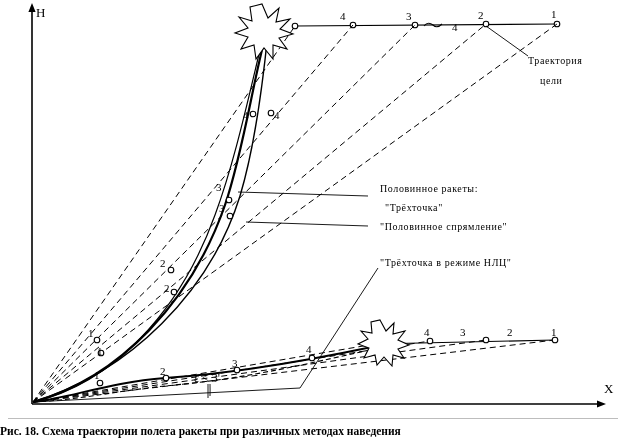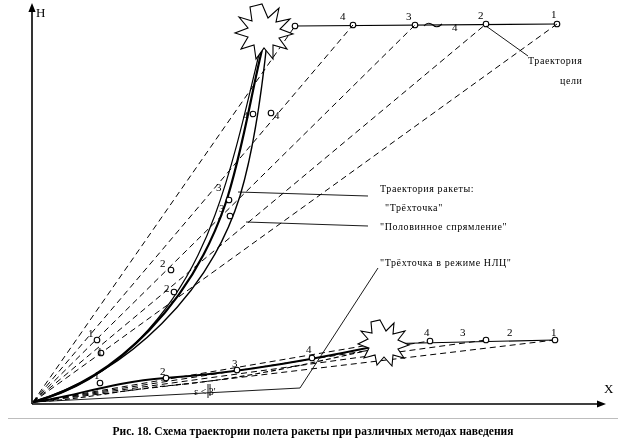--- a/index.html
+++ b/index.html
@@ -38,21 +38,20 @@
   }
   .annot {
     font-size: 10px;
     letter-spacing: 0.6px;
   }
   .caption {
     position: absolute;
     left: 0;
     top: 425px;
     width: 626px;
-    text-align: center;
     font-family: "Liberation Serif", serif;
     font-size: 11.5px;
     color: #000000;
     font-weight: bold;
   }
   .hr-line {
     position: absolute;
     left: 8px;
     top: 418px;
     width: 610px;
@@ -178,25 +177,25 @@
   <div class="lbl" style="left:460px; top:327px;">3</div>
   <div class="lbl" style="left:507px; top:327px;">2</div>
   <div class="lbl" style="left:551px; top:327px;">1</div>
 
   <div class="lbl" style="left:94px; top:370px;">1</div>
   <div class="lbl" style="left:160px; top:366px;">2</div>
   <div class="lbl" style="left:232px; top:358px;">3</div>
   <div class="lbl" style="left:306px; top:344px;">4</div>
 
   <div class="lbl annot" style="left:528px; top:56px;">Траектория</div>
-  <div class="lbl annot" style="left:560px; top:76px;">цели</div>
-
-  <div class="lbl annot" style="left:380px; top:184px;">Траектория ракеты:</div>
+  <div class="lbl annot" style="left:540px; top:76px;">цели</div>
+
+  <div class="lbl annot" style="left:380px; top:184px;">Половинное ракеты:</div>
   <div class="lbl annot" style="left:385px; top:203px;">"Трёхточка"</div>
   <div class="lbl annot" style="left:380px; top:222px;">"Половинное спрямление"</div>
   <div class="lbl annot" style="left:380px; top:258px;">"Трёхточка в режиме НЛЦ"</div>
 
-  <div class="lbl" style="left:194px; top:387px; font-size:10px;">ε  &lt; 3'</div>
+  <div class="lbl" style="left:194px; top:372px; font-size:12px;">ε  &lt; 3'</div>
 
   <div class="hr-line"></div>
   <div class="caption">Рис. 18. Схема траектории полета ракеты при различных методах наведения</div>
 
 </div>
 
 </body></html>

